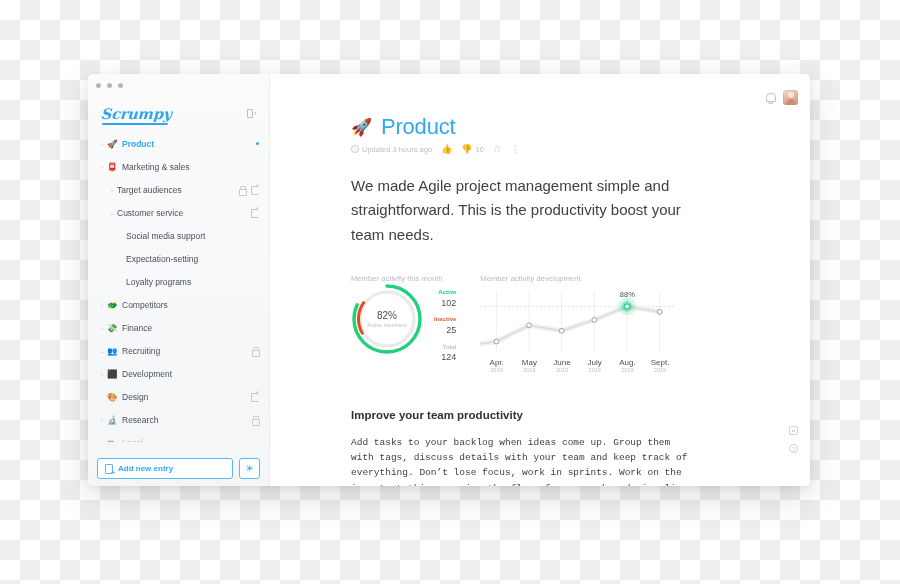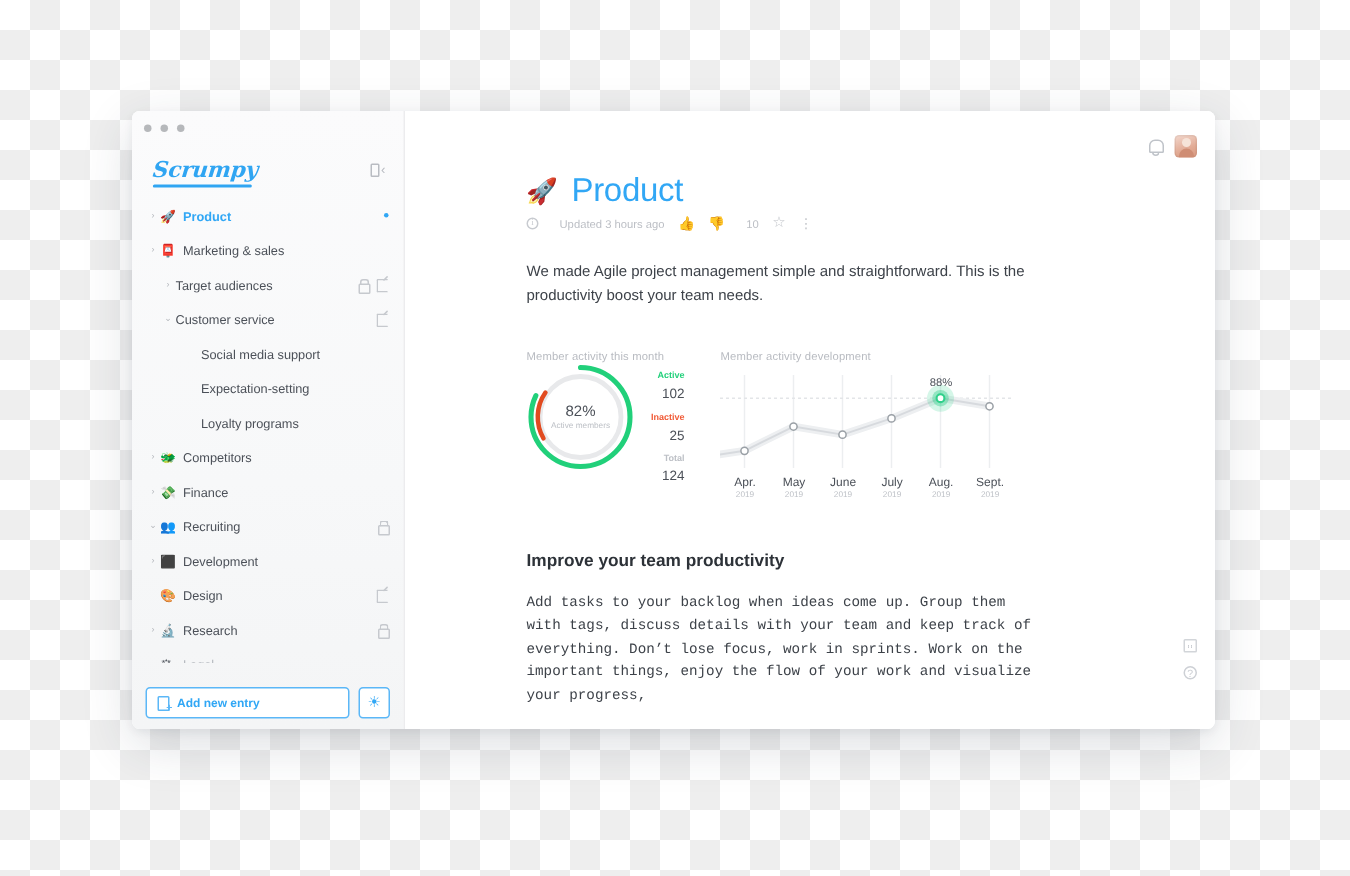--- a/index.html
+++ b/index.html
@@ -107,21 +107,21 @@
   }
   .nav-item .emoji {
     font-size: 8.5px; margin-right: 4px;
     display: inline-block; width: 11px;
     filter: saturate(1.05);
   }
   .nav-item .nm-label { flex: 1 1 auto; overflow: hidden; text-overflow: ellipsis; }
   .nav-item .trailing { display: flex; gap: 5px; align-items: center; color: #c6c9ce; }
   .nav-item.lvl0 { padding-left: 9px; }
   .nav-item.lvl1 { padding-left: 19px; }
-  .nav-item.lvl2 { padding-left: 36px; align-items: center; }
+  .nav-item.lvl2 { padding-left: 28px; align-items: center; }
   .nav-item.active .nm-label { color: #31a7f5; font-weight: bold; }
   .nav-item.active .dot-blue {
     width: 3px; height: 3px; border-radius: 50%;
     background: #31a7f5;
   }
   .nav-item.muted .nm-label { color: #b4b8be; }
   .nav-item.lvl2 .nm-label { color: #4b5058; }
   .ico-sm { width: 8px; height: 9px; display: inline-block; position: relative; }
   .ico-lock::before {
     content:""; position:absolute; left:1px; top:3.5px; width:6px; height:5px;
@@ -229,33 +229,33 @@
     color: #31a7f5;
     margin: 0 0 4px 0;
     letter-spacing: -.2px;
   }
   .doc-title .rocket { font-size: 17px; line-height: 1; }
   .doc-meta {
     display: flex; align-items: center; gap: 9px;
     color: #bcbfc5; font-size: 7.5px;
     margin-bottom: 20px;
   }
-  .doc-meta .mi { display:flex; align-items:center; gap:14px; cursor:pointer; }
+  .doc-meta .mi { display:flex; align-items:center; gap:3px; cursor:pointer; }
   .circ-i {
     width: 8px; height: 8px; border-radius: 50%;
     border: 1px solid #c8cbd0; color:#c8cbd0;
     font-size: 6px; line-height: 6.5px; text-align:center;
     font-family: "Liberation Serif", serif;
   }
   .thumb { font-size: 9px; color:#c2c5ca; line-height:1; }
   .star { font-size: 10px; color:#c2c5ca; line-height:1; }
   .kebab { font-size: 9px; color:#c2c5ca; letter-spacing:0; line-height:1; }
 
   .doc-lead {
-    font-size: 10px; color: #3d4249; line-height: 1.62;
+    font-size: 15px; color: #3d4249; line-height: 1.62;
     max-width: 340px; margin: 0 0 27px 0;
   }
 
   
   .charts { display: flex; gap: 24px; margin-bottom: 34px; }
   .chart-title {
     font-size: 7.5px; color: #b8bbc1; margin-bottom: 0;
     letter-spacing: .1px;
   }
   .donut-wrap { display: flex; align-items: flex-start; gap: 11px; }

